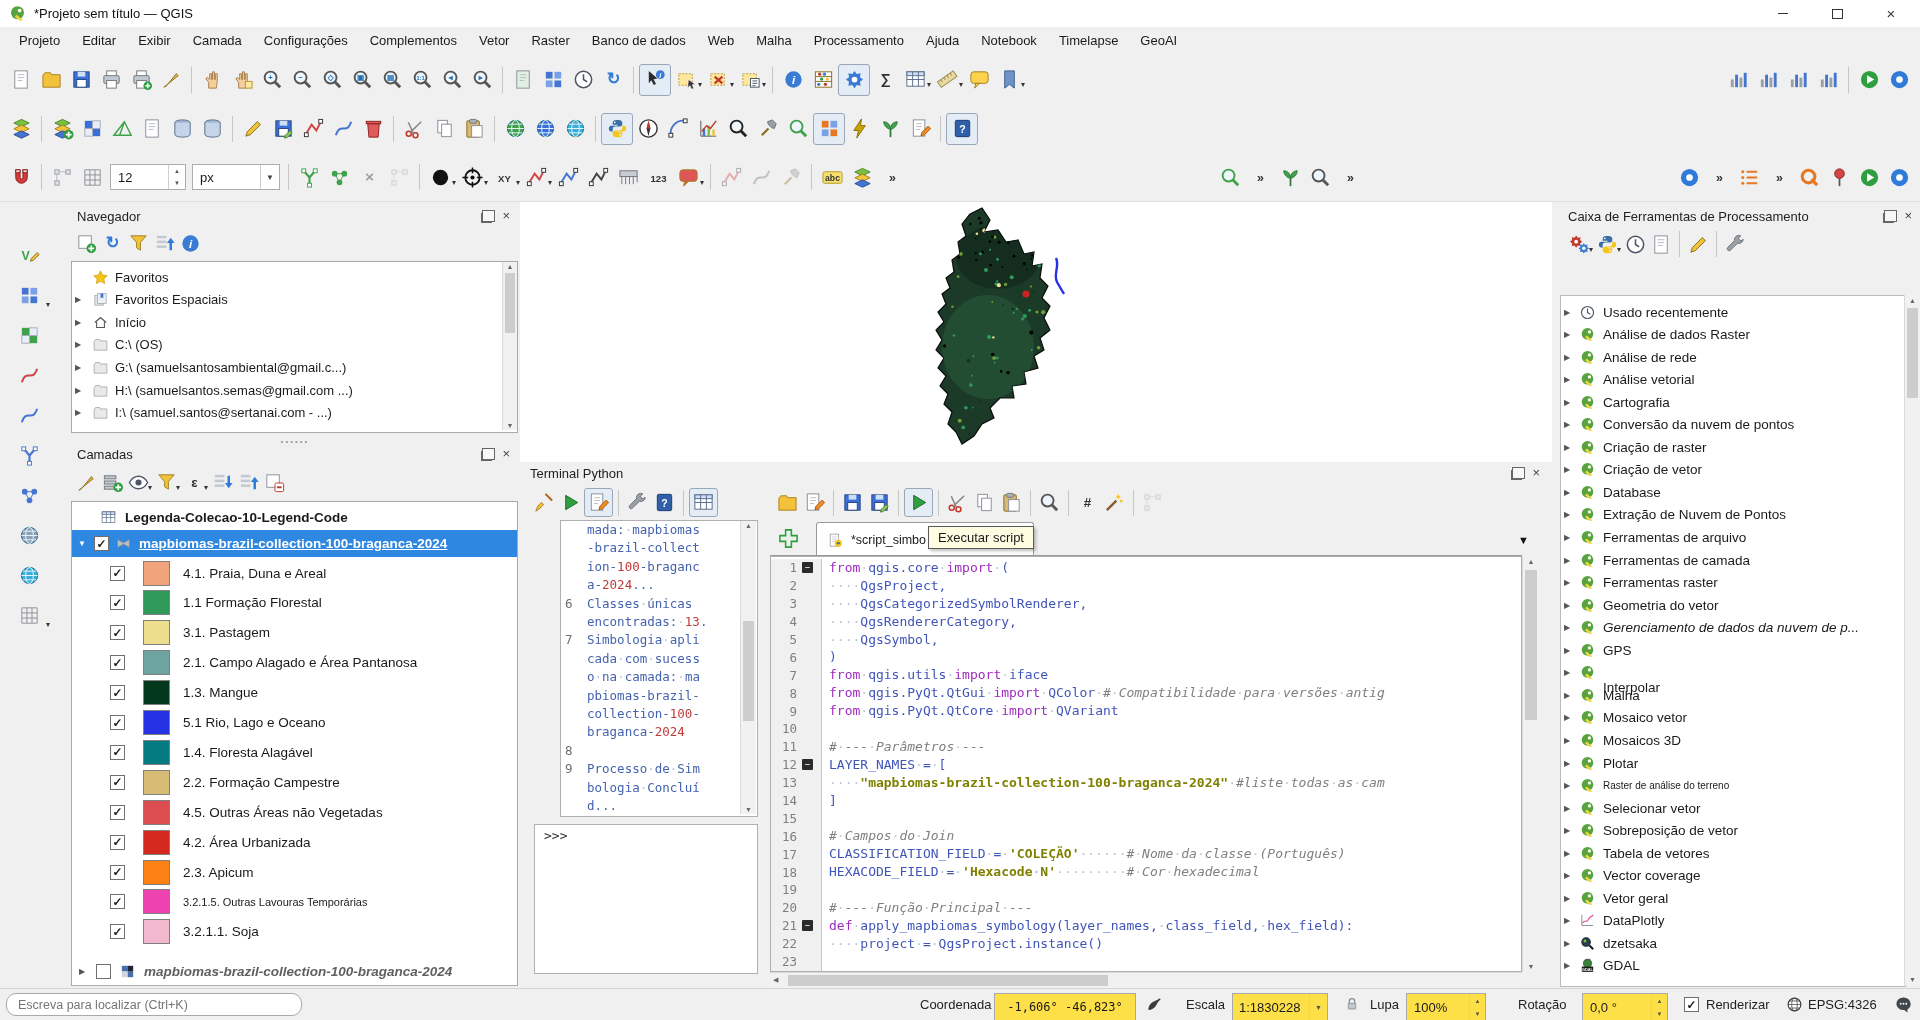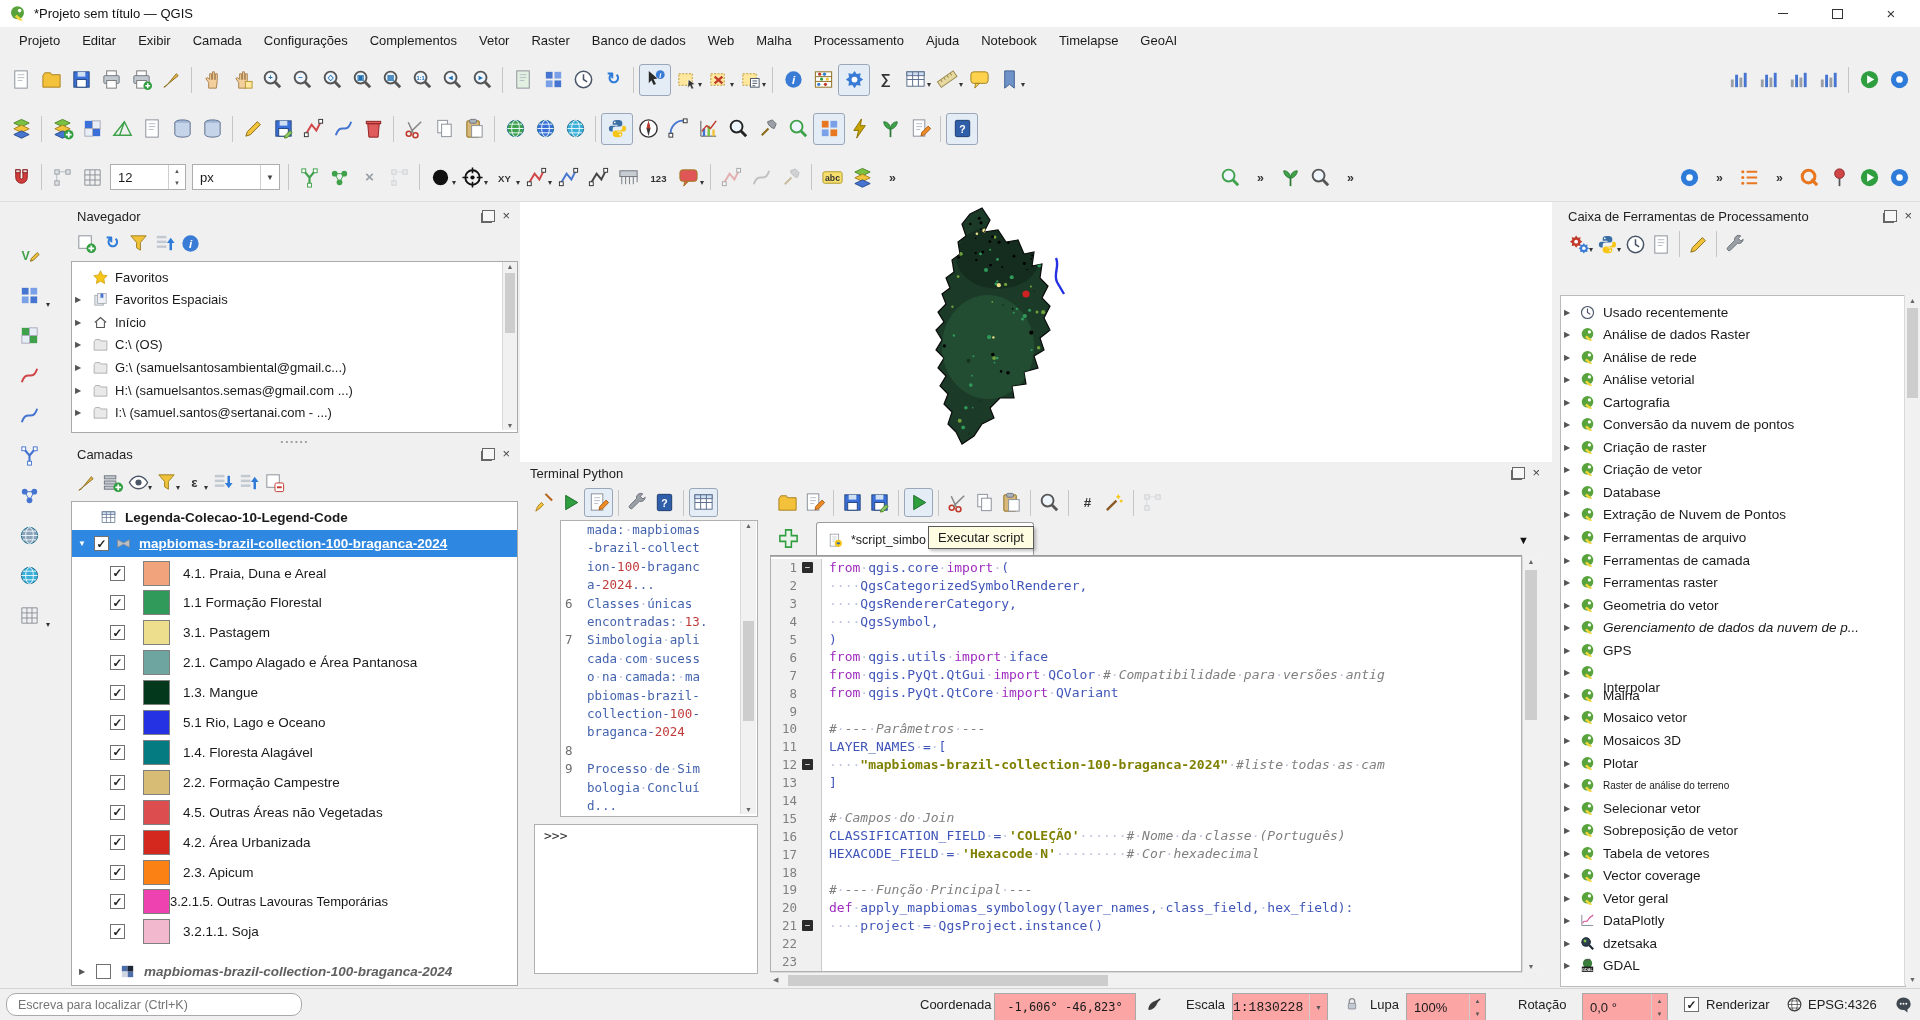--- a/index.html
+++ b/index.html
@@ -74,21 +74,21 @@
   .cmt{color:#7f7f7f;font-style:italic;}
   
   #toolbox{left:1558px;top:205px;width:362px;height:783px;}
   #tb-search{left:8px;top:60px;width:346px;height:24px;background:#fff;border:1px solid #999;border-radius:3px;display:flex;align-items:center;box-sizing:border-box;}
   #tb-search input{border:none;outline:none;font-style:italic;font-size:13px;color:#555;width:280px;font-family:"Liberation Sans",sans-serif;background:transparent;}
   
   #statusbar{left:0;top:988px;width:1920px;height:32px;background:#f0f0f0;border-top:1px solid #d4d4d4;box-sizing:border-box;}
   #locate{left:6px;top:4px;width:296px;height:23px;border:1px solid #a9a9a9;border-radius:10px;background:#fff;box-sizing:border-box;display:flex;align-items:center;padding:0 9px;}
   #locate input{border:none;outline:none;width:100%;font-size:12.5px;color:#666;background:transparent;font-family:"Liberation Sans",sans-serif;}
   .sblabel{top:0;line-height:31px;color:#222;}
-  .sbbox{top:4px;height:28px;background:#fca5a5;border:1px solid #a9a9a9;box-sizing:border-box;display:flex;align-items:center;justify-content:center;}
+  .sbbox{top:4px;height:28px;background:#fde047;border:1px solid #a9a9a9;box-sizing:border-box;display:flex;align-items:center;justify-content:center;}
   .sbspin{position:absolute;right:0;top:0;bottom:0;width:15px;border-left:1px solid #cfcfcf;display:flex;flex-direction:column;}
   .sbspin span{flex:1;font-size:6px;color:#555;display:flex;align-items:center;justify-content:center;}
 </style>
 </head>
 <body>
 
 <div id="root">
 
   <div class="abs" id="titlebar">
     <span class="abs" style="left:8px;top:4px;width:19px;height:19px;"><svg viewBox="0 0 24 24" width="19" height="19">
@@ -1171,21 +1171,21 @@
       <span style="margin-left:13px;font-size:13.5px;white-space:nowrap;">4.2. Área Urbanizada</span>
         </div>
         <div class="trow" style="top: 356px; height: 28px;">
           <span class="cb" style="margin-left:38px;">✓</span>
       <span class="chip" style="width:27px;height:25px;margin-left:18px;background:#FC8114;"></span>
       <span style="margin-left:13px;font-size:13.5px;white-space:nowrap;">2.3. Apicum</span>
         </div>
         <div class="trow" style="top: 385.9px; height: 28px;">
           <span class="cb" style="margin-left:38px;">✓</span>
       <span class="chip" style="width:27px;height:25px;margin-left:18px;background:#EE42B0;"></span>
-      <span style="font-size:13px;white-space:nowrap;">3.2.1.5. Outras Lavouras Temporárias</span>
+      <span style="margin-left:13px;font-size:11px;white-space:nowrap;">3.2.1.5. Outras Lavouras Temporárias</span>
         </div>
         <div class="trow" style="top: 415.8px; height: 28px;">
           <span class="cb" style="margin-left:38px;">✓</span>
       <span class="chip" style="width:27px;height:25px;margin-left:18px;background:#F2B8CE;"></span>
       <span style="margin-left:13px;font-size:13.5px;white-space:nowrap;">3.2.1.1. Soja</span>
         </div>
         <div class="trow" style="top: 457px; height: 24px;">
           <span class="exp" style="margin-left:4px;">▶</span>
     <span class="cb" style="margin:0 8px;"></span>
     <span class="ticon" style="margin-right:8px;">
@@ -1686,20 +1686,21 @@
           </div>
           <div class="gl">
             <span class="n">22</span>
           </div>
           <div class="gl">
             <span class="n">23</span>
           </div>
         </div>
       <div id="codecol">
           <div class="cl"><span class="kw">from</span><span class="ws">·</span>qgis.core<span class="ws">·</span><span class="kw">import</span><span class="ws">·</span>(</div>
+          <div class="cl"><span class="ws">·</span><span class="ws">·</span><span class="ws">·</span><span class="ws">·</span>QgsProject,</div>
           <div class="cl"><span class="ws">·</span><span class="ws">·</span><span class="ws">·</span><span class="ws">·</span>QgsCategorizedSymbolRenderer,</div>
           <div class="cl"><span class="ws">·</span><span class="ws">·</span><span class="ws">·</span><span class="ws">·</span>QgsRendererCategory,</div>
           <div class="cl"><span class="ws">·</span><span class="ws">·</span><span class="ws">·</span><span class="ws">·</span>QgsSymbol,</div>
           <div class="cl">)</div>
           <div class="cl"><span class="kw">from</span><span class="ws">·</span>qgis.utils<span class="ws">·</span><span class="kw">import</span><span class="ws">·</span>iface</div>
           <div class="cl"><span class="kw">from</span><span class="ws">·</span>qgis.PyQt.QtGui<span class="ws">·</span><span class="kw">import</span><span class="ws">·</span>QColor<span class="ws">·</span><span class="cmt">#<span class="ws">·</span>Compatibilidade<span class="ws">·</span>para<span class="ws">·</span>versões<span class="ws">·</span>antig</span></div>
           <div class="cl"><span class="kw">from</span><span class="ws">·</span>qgis.PyQt.QtCore<span class="ws">·</span><span class="kw">import</span><span class="ws">·</span>QVariant</div>
           <div class="cl"> </div>
           <div class="cl"><span class="cmt">#<span class="ws">·</span>---<span class="ws">·</span>Parâmetros<span class="ws">·</span>---</span></div>
           <div class="cl">LAYER_NAMES<span class="ws">·</span>=<span class="ws">·</span>[</div>
@@ -2122,21 +2123,21 @@
     <span class="abs sblabel" style="left:920px;">Coordenada</span>
     <div class="abs sbbox" style="left:994px;width:142px;">
         <span class="mono" style="font-size:12px;">-1,606°   -46,823°</span>
       </div>
     <span class="abs" style="left:1146px;top:6px;"><svg viewBox="0 0 24 24" width="18" height="18">
           <path d="M4 20c6-1 9-4 11-9l3-6-6 3c-5 2-8 5-9 11z" fill="#3c3c3c"></path>
           <path d="M15 9l4-4" stroke="#3c3c3c" stroke-width="1.6"></path>
         </svg></span>
     <span class="abs sblabel" style="left:1186px;">Escala</span>
     <div class="abs sbbox" style="left:1232px;width:96px;justify-content:flex-start;">
-      <span style="font-family:Liberation Mono, monospace;">1:1830228</span>
+      <span style="padding-left:6px;">1:1830228</span>
       <span style="position:absolute;right:0;top:0;bottom:0;width:17px;border-left:1px solid #cfcfcf;display:flex;align-items:center;justify-content:center;font-size:7px;color:#555;">▼</span>
     </div>
     <span class="abs" style="left:1344px;top:7px;"><svg viewBox="0 0 24 24" width="16" height="16">
           <path d="M8 11V8a4 4 0 018 0v3" fill="none" stroke="#8a8f98" stroke-width="2"></path>
           <rect x="6.5" y="11" width="11" height="8.5" rx="1" fill="#c3c9d1" stroke="#70767e"></rect>
         </svg></span>
     <span class="abs sblabel" style="left:1370px;">Lupa</span>
     <div class="abs sbbox" style="left:1406px;width:80px;justify-content:flex-start;">
       <span style="padding-left:7px;">100%</span>
       <span class="sbspin">

